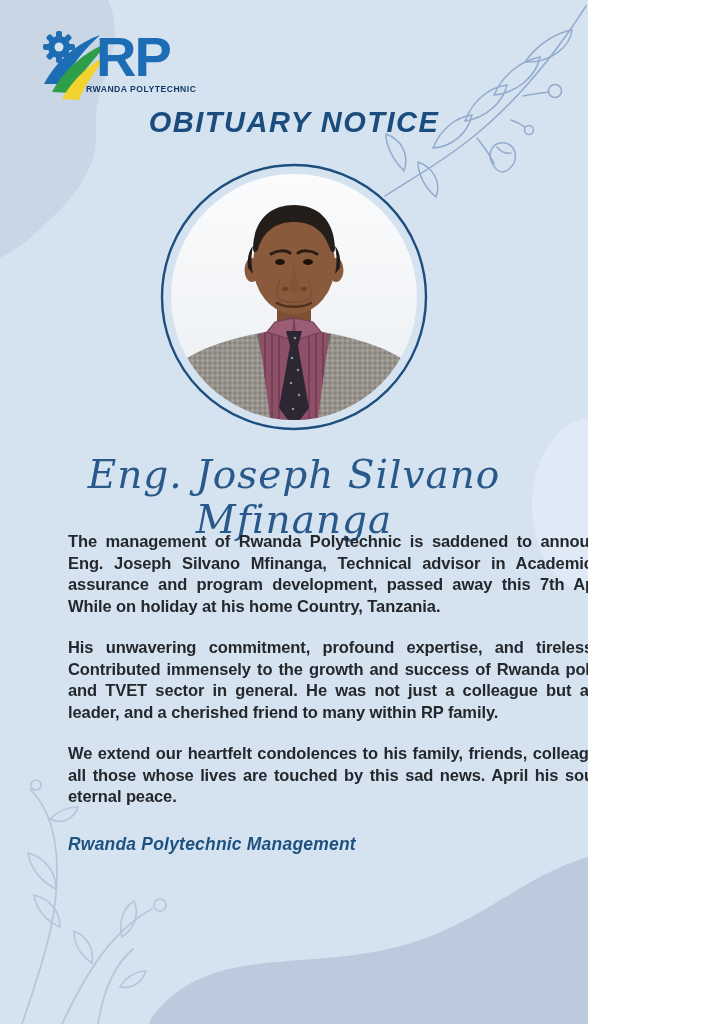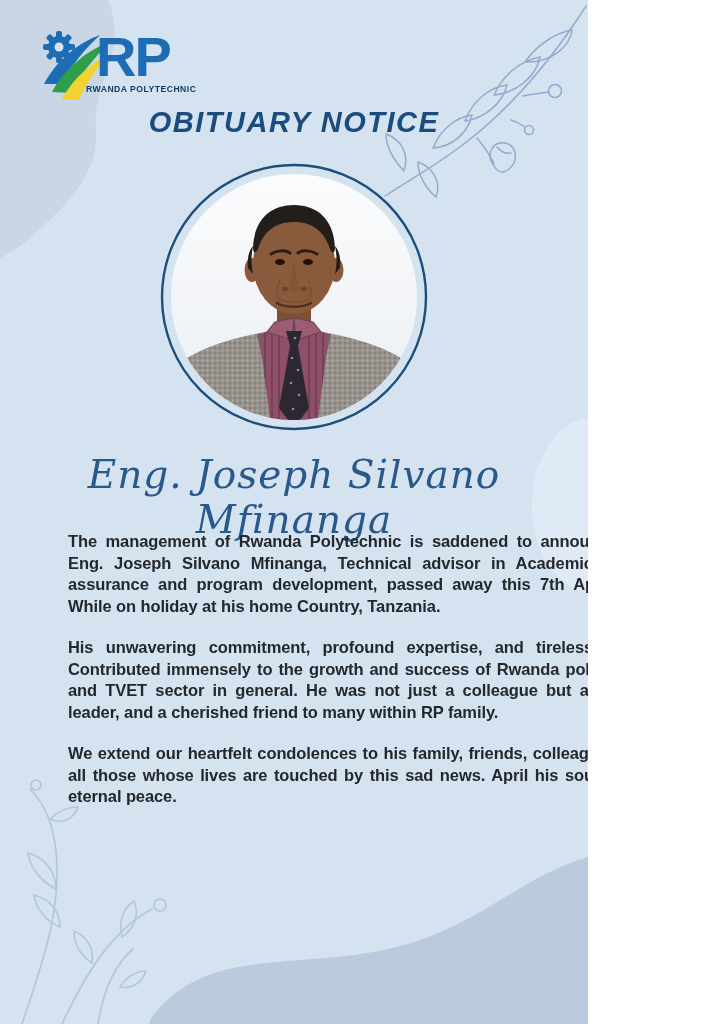--- a/index.html
+++ b/index.html
@@ -201,15 +201,16 @@
       <path d="M121,138 C130,141 140,141 149,138" stroke="#6f4228" stroke-width="1.4" fill="none" opacity="0.5"></path>
     </g>
   </svg>
 
   <div class="name">Eng. Joseph Silvano Mfinanga</div>
 
   <div class="content">
     <p>The management of Rwanda Polytechnic is saddened to announce that Eng. Joseph Silvano Mfinanga, Technical advisor in Academic quality assurance and program development, passed away this 7th April 2025 While on holiday at his home Country, Tanzania.</p>
     <p>His unwavering commitment, profound expertise, and tireless efforts Contributed immensely to the growth and success of Rwanda polytechnic and TVET sector in general. He was not just a colleague but a mentor, leader, and a cherished friend to many within RP family.</p>
     <p>We extend our heartfelt condolences to his family, friends, colleagues, and all those whose lives are touched by this sad news. April his soul rest in eternal peace.</p>
+    <div class="signature">Rwanda Polytechnic Management</div>
   </div>
 
 </div>
 
 </body></html>

